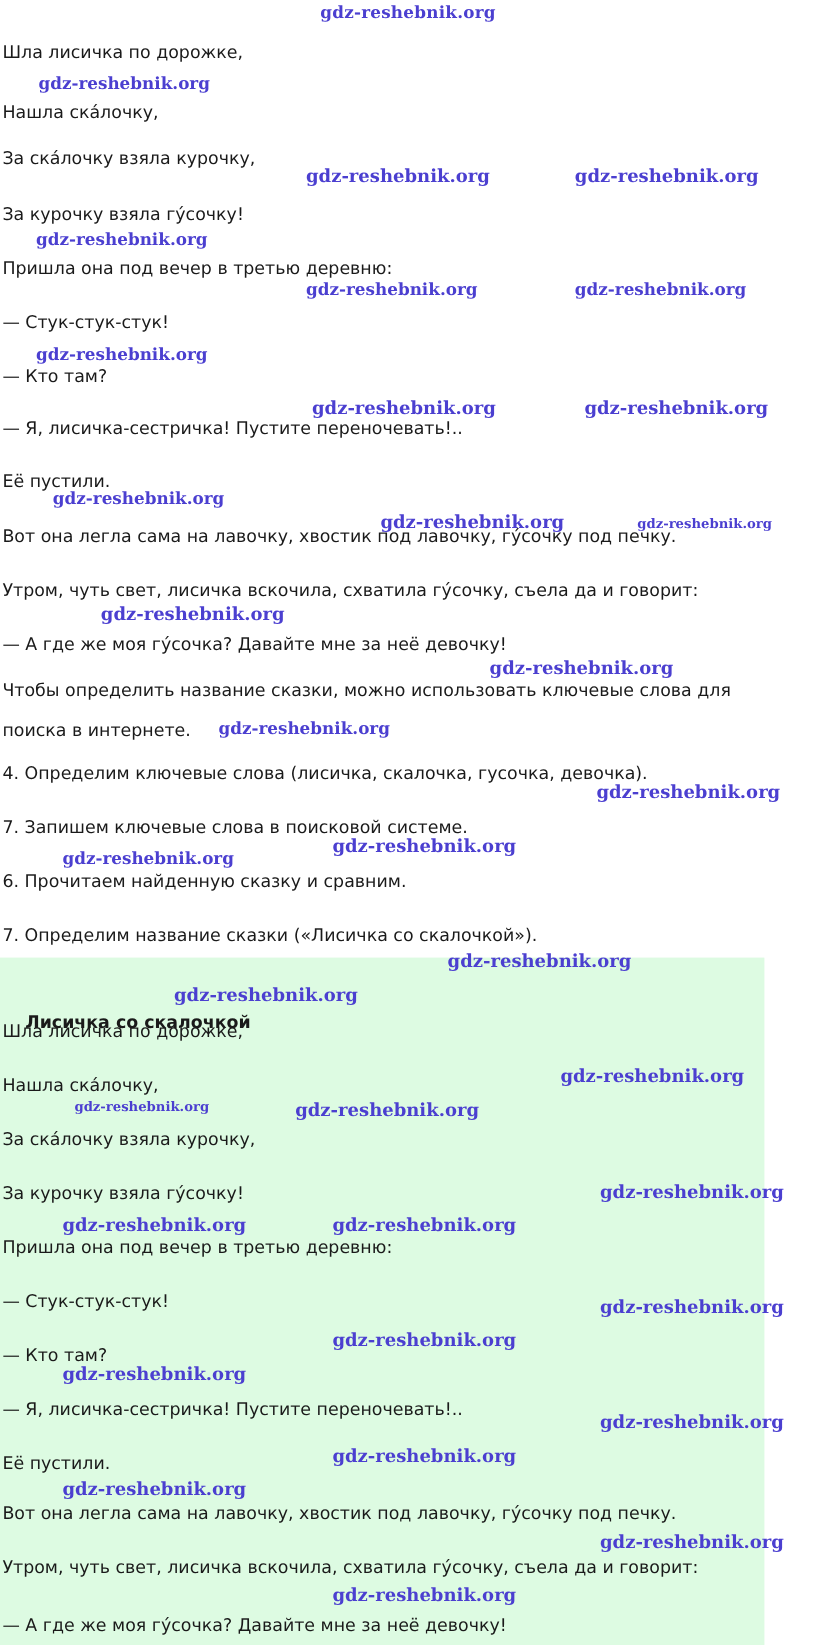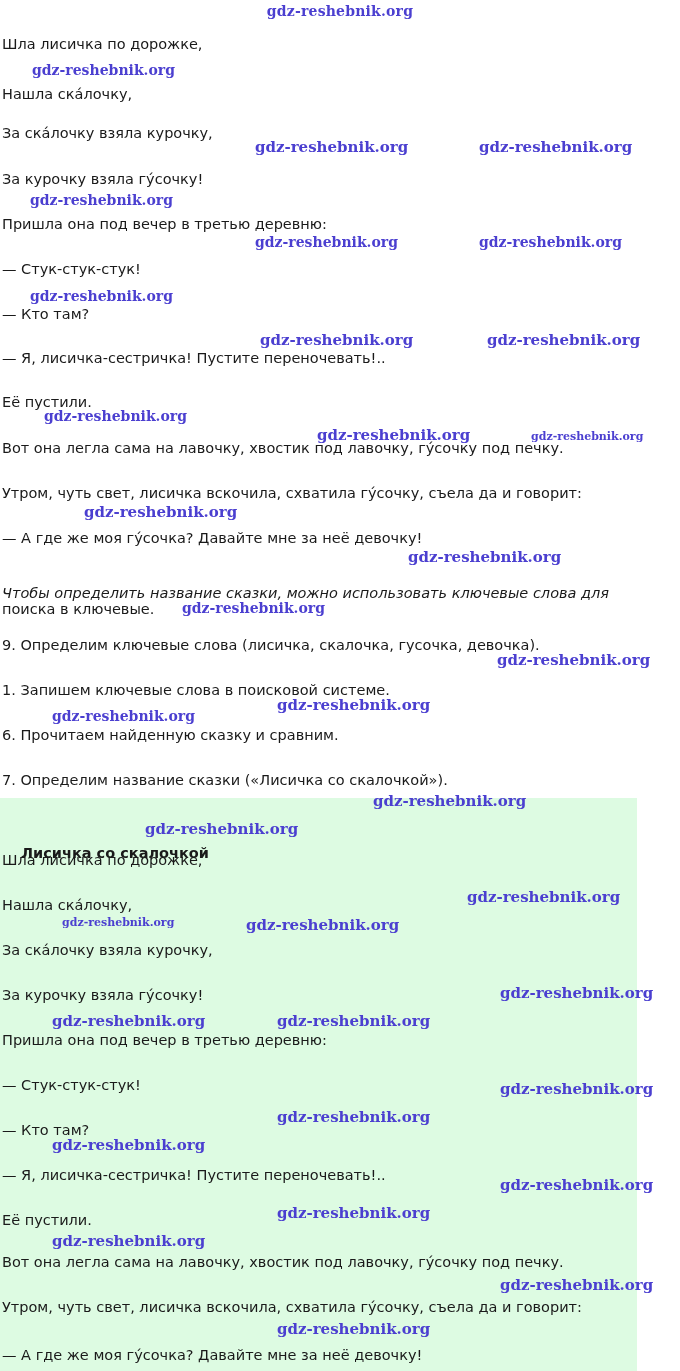--- a/index.html
+++ b/index.html
@@ -79,24 +79,24 @@
       <div class="line" style="top: 124px;">За ска́лочку взяла курочку,</div>
       <div class="line" style="top: 170px;">За курочку взяла гу́сочку!</div>
       <div class="line" style="top: 215px;">Пришла она под вечер в третью деревню:</div>
       <div class="line" style="top: 260px;">— Стук-стук-стук!</div>
       <div class="line" style="top: 305px;">— Кто там?</div>
       <div class="line" style="top: 349px;">— Я, лисичка-сестричка! Пустите переночевать!..</div>
       <div class="line" style="top: 393px;">Её пустили.</div>
       <div class="line" style="top: 439px;">Вот она легла сама на лавочку, хвостик под лавочку, гу́сочку под печку.</div>
       <div class="line" style="top: 484px;">Утром, чуть свет, лисичка вскочила, схватила гу́сочку, съела да и говорит:</div>
       <div class="line" style="top: 529px;">— А где же моя гу́сочка? Давайте мне за неё девочку!</div>
-      <div class="line" style="top: 584px; font-style: italic;">Чтобы определить название сказки, можно использовать ключевые слова для</div>
-      <div class="line" style="top: 600px;">поиска в ключевые.</div>
-      <div class="line" style="top: 636px;">9. Определим ключевые слова (лисичка, скалочка, гусочка, девочка).</div>
-      <div class="line" style="top: 681px;">1. Запишем ключевые слова в поисковой системе.</div>
+      <div class="line" style="top: 567px;">Чтобы определить название сказки, можно использовать ключевые слова для</div>
+      <div class="line" style="top: 600px;">поиска в интернете.</div>
+      <div class="line" style="top: 636px;">4. Определим ключевые слова (лисичка, скалочка, гусочка, девочка).</div>
+      <div class="line" style="top: 681px;">7. Запишем ключевые слова в поисковой системе.</div>
       <div class="line" style="top: 726px;">6. Прочитаем найденную сказку и сравним.</div>
       <div class="line" style="top: 771px;">7. Определим название сказки («Лисичка со скалочкой»).</div>
     </div>
 
   <div class="line bold" id="answer-title" style="top: 844px; margin-left: 19px;">Лисичка со скалочкой</div>
 
   <div id="answer-lines">
       <div class="line" style="top: 851px;">Шла лисичка по дорожке,</div>
       <div class="line" style="top: 896px;">Нашла ска́лочку,</div>
       <div class="line" style="top: 941px;">За ска́лочку взяла курочку,</div>

